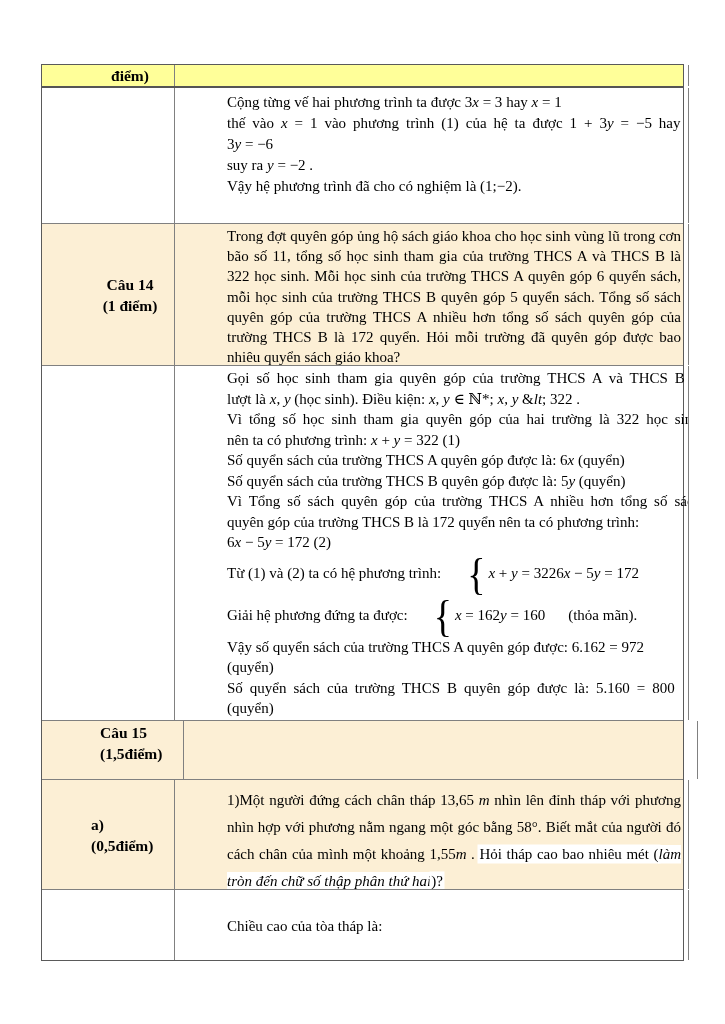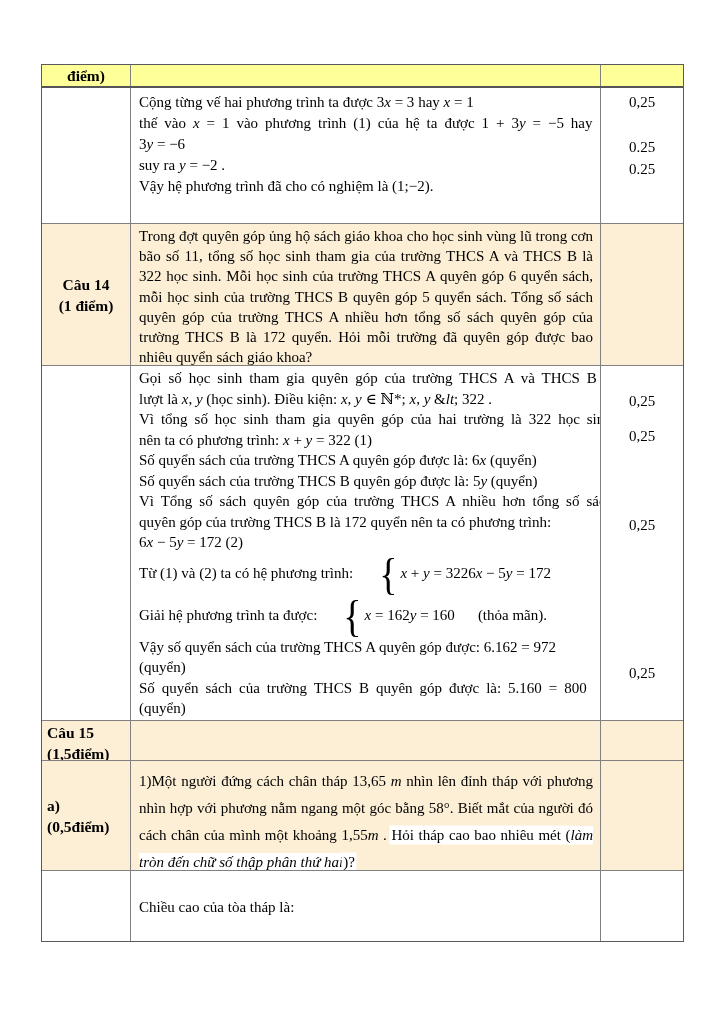--- a/index.html
+++ b/index.html
@@ -11,21 +11,21 @@
   .answer-table{
     position:absolute;left:41px;top:64px;width:643px;
     border:1px solid #5a5a5a;box-sizing:border-box;background:#fff;
   }
   .row{display:flex;box-sizing:border-box;border-bottom:1px solid #808080;}
   .row:last-child{border-bottom:none;}
   .bg-yellow{background:#FFFF99;}
   .bg-peach{background:#FCEFD5;}
   .bg-white{background:#ffffff;}
 
-  .cell{box-sizing:border-box;overflow:hidden;position:relative;}
+  .cell{box-sizing:border-box;overflow:hidden;position:relative;margin-left:44px;}
   .cell-label{
     width:89px;flex:0 0 89px;border-right:1px solid #808080;
     display:flex;flex-direction:column;justify-content:center;align-items:center;
     font-weight:bold;font-size:15.5px;line-height:21px;padding:1px 3px;text-align:center;
   }
   .cell-content{
     width:470px;flex:0 0 470px;border-right:1px solid #808080;
     padding:2px 7px 0 8px;font-size:15px;
   }
   .cell-points{flex:1 1 auto;position:relative;font-size:15px;}
@@ -53,21 +53,21 @@
 
   
   [data-name="row-diem-header-partial"]{height:23px;border-bottom:2px solid #555;}
   [data-name="row-diem-header-partial"] .cell-label{line-height:19px;}
   [data-name="row-cau13-solution"]{height:136px;}
   [data-name="row-cau13-solution"] .cell-content{padding-top:4px;}
   [data-name="row-cau14-problem"]{height:142px;}
   [data-name="row-cau14-problem"] .cell-content{padding-top:2px;}
   [data-name="row-cau14-solution"]{height:355px;}
   [data-name="row-cau14-solution"] .cline{line-height:20.5px;}
-  [data-name="row-cau15-header"]{height:40px;}
+  [data-name="row-cau15-header"]{height:59px;padding-left:9px;}
   [data-name="row-cau15-header"] .cell-label{justify-content:flex-start;align-items:flex-start;text-align:left;padding-left:5px;}
   [data-name="row-cau15a-problem"]{height:110px;}
   [data-name="row-cau15a-problem"] .cell-label{align-items:flex-start;text-align:left;padding-left:5px;}
   [data-name="row-cau15a-problem"] .kind-para{line-height:27px;padding-top:5px;}
   [data-name="row-cau15a-answer"]{height:70px;}
   [data-name="row-cau15a-answer"] .cline{padding-top:24px;}
 
   
   [data-name="row-cau13-solution"] .point:nth-child(1){top:6px;}
   [data-name="row-cau13-solution"] .point:nth-child(2){top:51px;}
@@ -130,21 +130,21 @@
             <span class="run" data-name="text-run">Từ (1) và (2) ta có hệ phương trình: </span>
             <span class="sys" data-name="equation-system">
               <span class="sys-brace" data-name="left-brace-icon">{</span>
               <span class="sys-lines" data-name="system-equations">
                 <span class="sline math" data-name="equation"><i>x</i> + <i>y</i> = 322</span>
                 <span class="sline math" data-name="equation">6<i>x</i> − 5<i>y</i> = 172</span>
               </span>
             </span>
           </div>
           <div class="cline kind-sysline" data-name="content-line">
-            <span class="run" data-name="text-run">Giải hệ phương trình ta được: </span>
+            <span class="run" data-name="text-run">Giải hệ phương đứng ta được: </span>
             <span class="sys" data-name="equation-system">
               <span class="sys-brace" data-name="left-brace-icon">{</span>
               <span class="sys-lines" data-name="system-equations">
                 <span class="sline math" data-name="equation"><i>x</i> = 162</span>
                 <span class="sline math" data-name="equation"><i>y</i> = 160</span>
               </span>
             </span>
             <span class="run" data-name="text-run"> (thỏa mãn).</span>
           </div>
           <div class="cline kind-line" data-name="content-line"><span class="run" data-name="text-run">Vậy số quyển sách của trường THCS A quyên góp được: </span><span class="run math" data-name="math-run">6.162 = 972</span></div>

